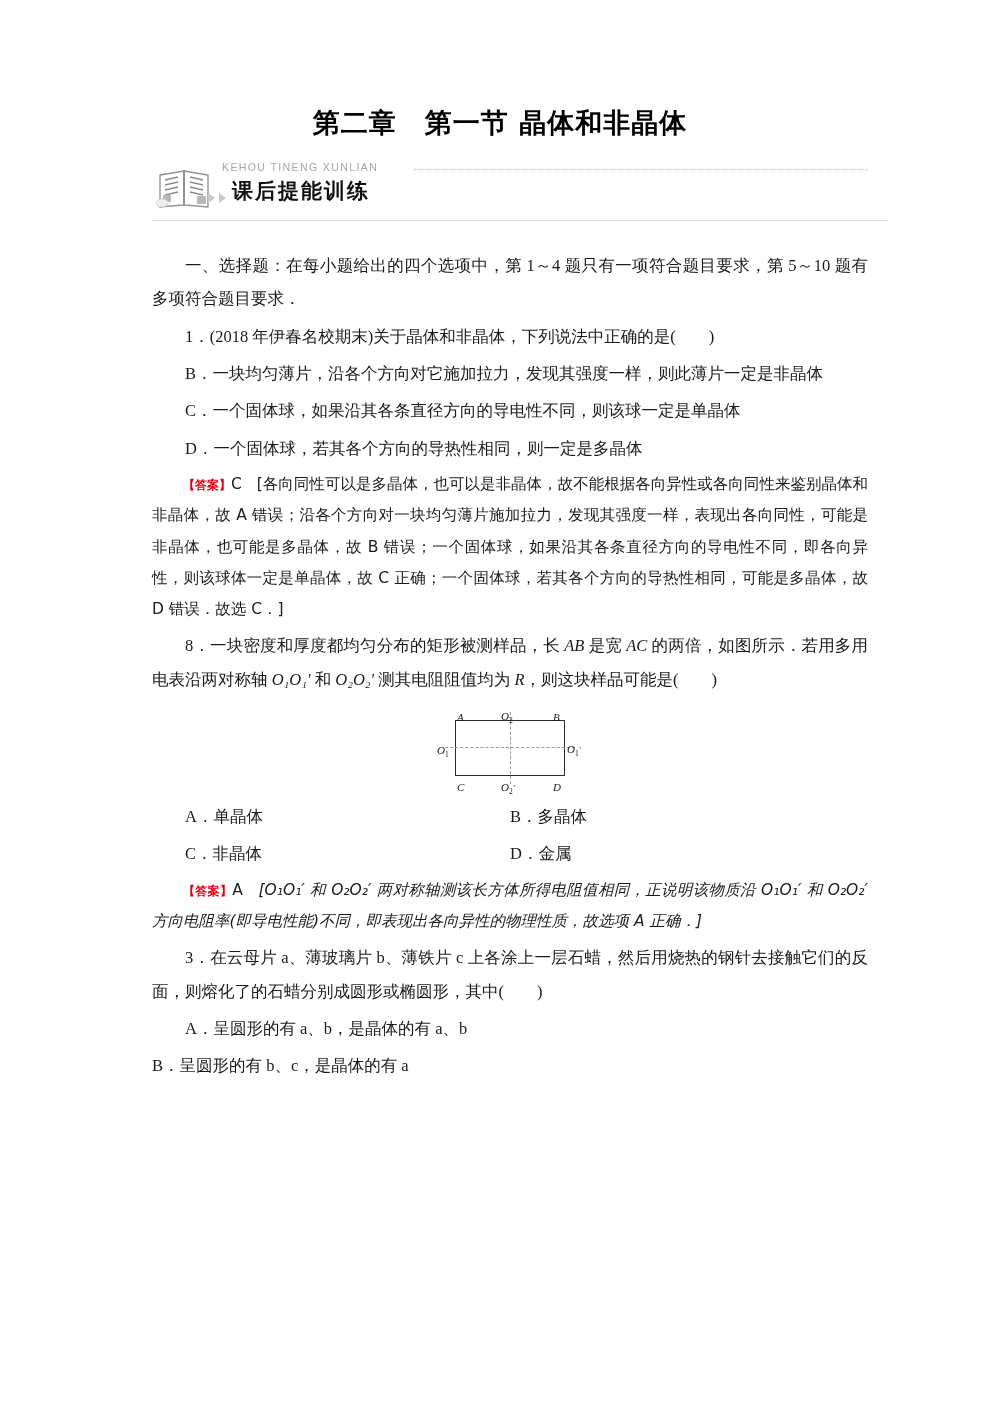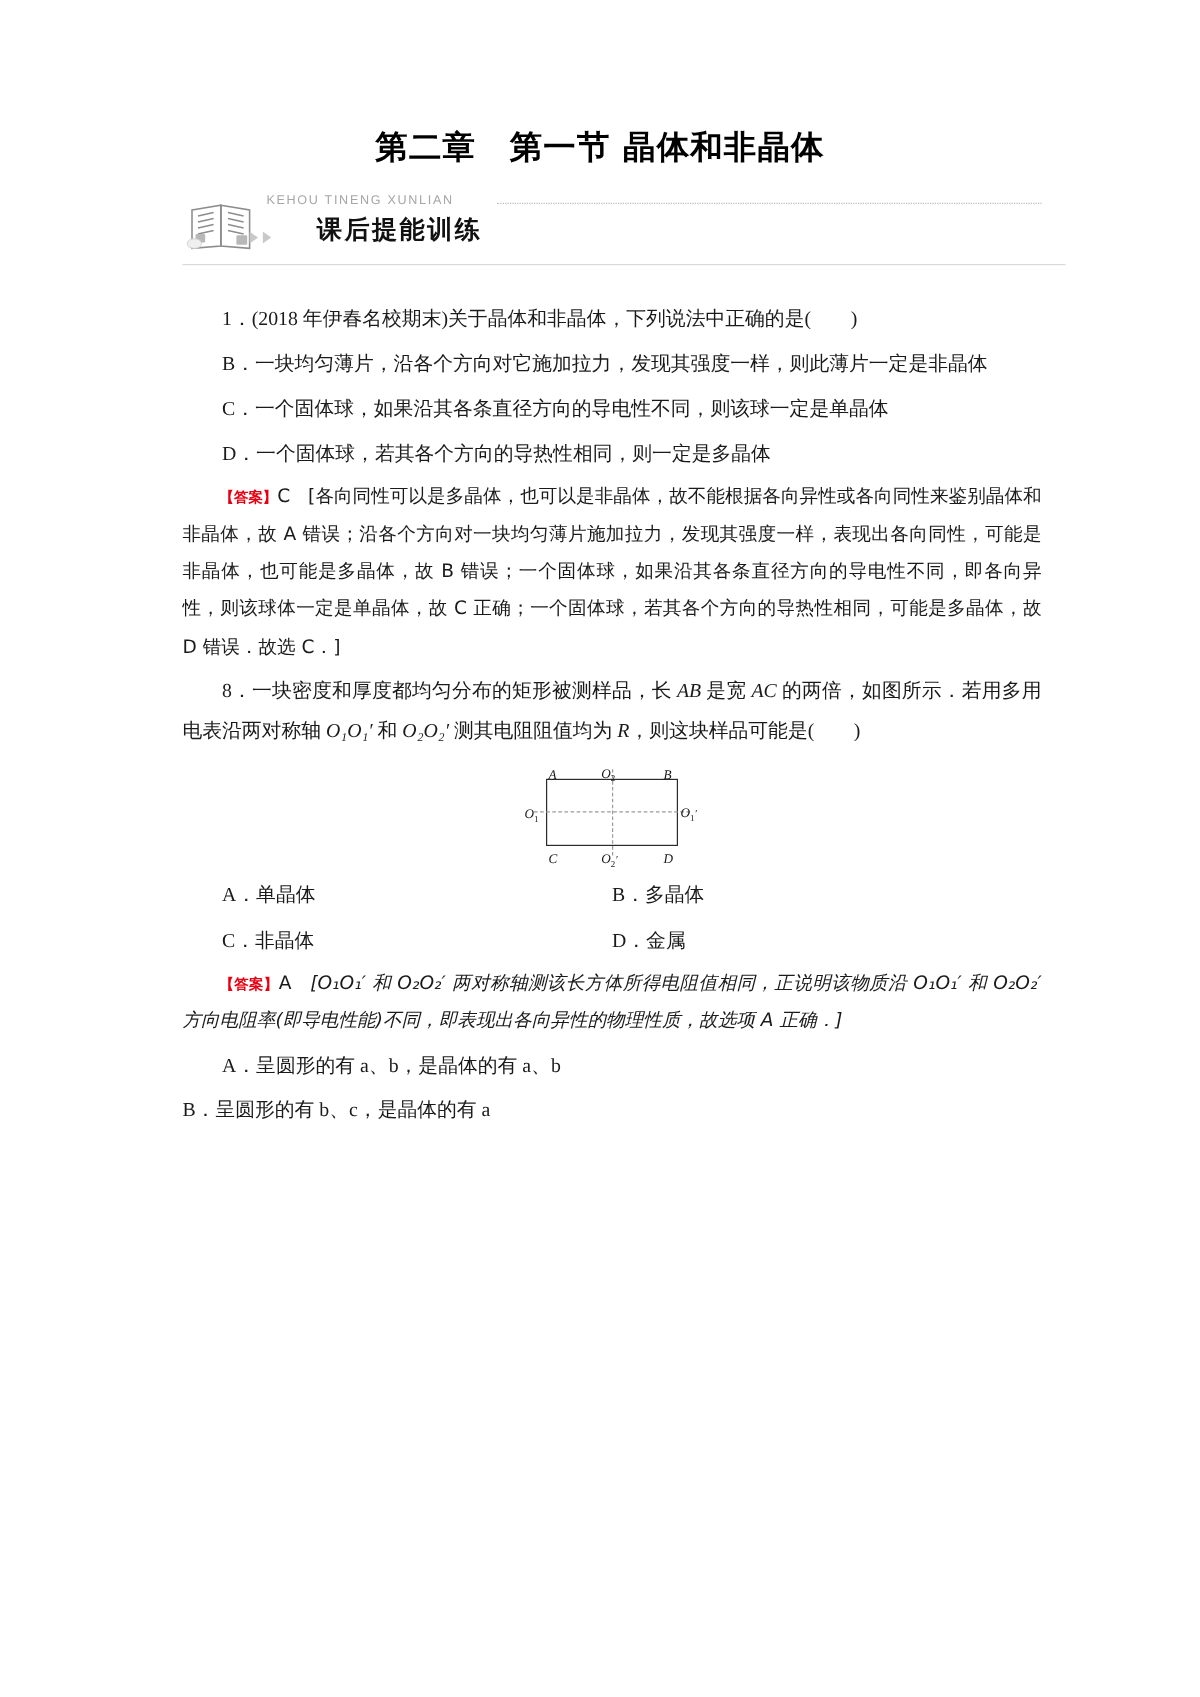--- a/index.html
+++ b/index.html
@@ -70,21 +70,20 @@
   .banner-label {
     position: absolute;
     left: 80px;
     top: 16px;
     font-family: "DejaVu Sans", "Liberation Sans", sans-serif;
     font-weight: bold;
     font-size: 21px;
     letter-spacing: 2px;
     color: #111;
     white-space: nowrap;
-    margin-left: 32px;
   }
   .banner-arrows {
     position: absolute;
     left: 56px;
     top: 32px;
     display: flex;
     gap: 4px;
   }
   .banner-arrows i {
     display: block;
@@ -218,20 +217,21 @@
       <i></i>
       <i></i>
     </div>
 
     <div class="banner-label">课后提能训练</div>
     <div class="banner-rule"></div>
   </div>
 
   <div class="content">
 
+    <p class="p indent">一、选择题：在每小题给出的四个选项中，第 1～4 题只有一项符合题目要求，第 5～10 题有多项符合题目要求．</p>
 
     <p class="p indent">1．(2018 年伊春名校期末)关于晶体和非晶体，下列说法中正确的是(　　)</p>
     <p class="p indent">B．一块均匀薄片，沿各个方向对它施加拉力，发现其强度一样，则此薄片一定是非晶体</p>
     <p class="p indent">C．一个固体球，如果沿其各条直径方向的导电性不同，则该球一定是单晶体</p>
     <p class="p indent">D．一个固体球，若其各个方向的导热性相同，则一定是多晶体</p>
 
     <p class="p indent ans-body">
       <span class="ans-label">【答案】</span><span>C</span>&nbsp;&nbsp;&nbsp;<span>[各向同性可以是多晶体，也可以是非晶体，故不能根据各向异性或各向同性来鉴别晶体和非晶体，故 A 错误；沿各个方向对一块均匀薄片施加拉力，发现其强度一样，表现出各向同性，可能是非晶体，也可能是多晶体，故 B 错误；一个固体球，如果沿其各条直径方向的导电性不同，即各向异性，则该球体一定是单晶体，故 C 正确；一个固体球，若其各个方向的导热性相同，可能是多晶体，故 D 错误．故选 C．]</span>
     </p>
 
@@ -262,17 +262,18 @@
     </div>
     <div class="opt-row">
       <div class="c1">C．非晶体</div>
       <div class="c2">D．金属</div>
     </div>
 
     <p class="p indent ans-body">
       <span class="ans-label">【答案】</span><span>A</span>&nbsp;&nbsp;&nbsp;<span class="ital">[O₁O₁′ 和 O₂O₂′ 两对称轴测该长方体所得电阻值相同，正说明该物质沿 O₁O₁′ 和 O₂O₂′ 方向电阻率(即导电性能)不同，即表现出各向异性的物理性质，故选项 A 正确．]</span>
     </p>
 
+    <p class="p indent">3．在云母片 a、薄玻璃片 b、薄铁片 c 上各涂上一层石蜡，然后用烧热的钢针去接触它们的反面，则熔化了的石蜡分别成圆形或椭圆形，其中(　　)</p>
     <p class="p indent">A．呈圆形的有 a、b，是晶体的有 a、b</p>
     <p class="p">B．呈圆形的有 b、c，是晶体的有 a</p>
 
   </div>
 </div>
 
 </body></html>

